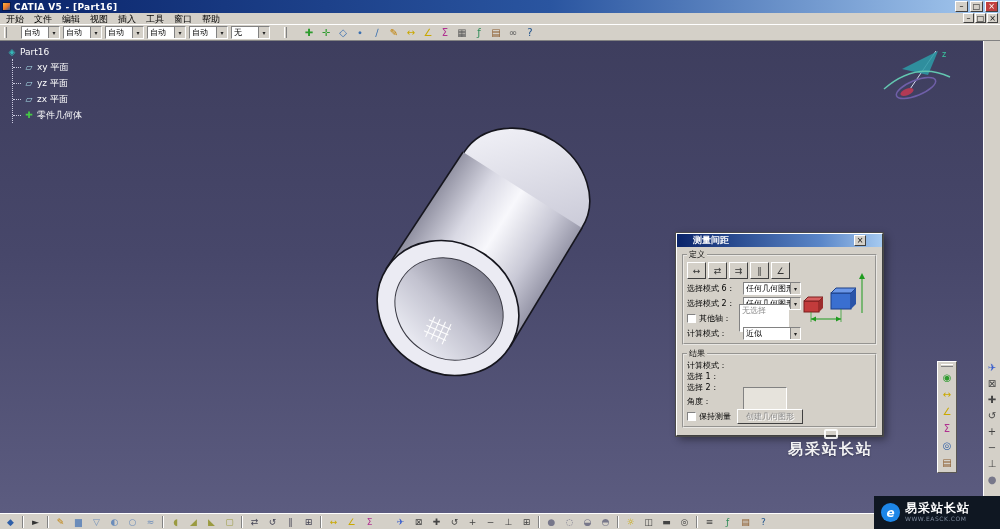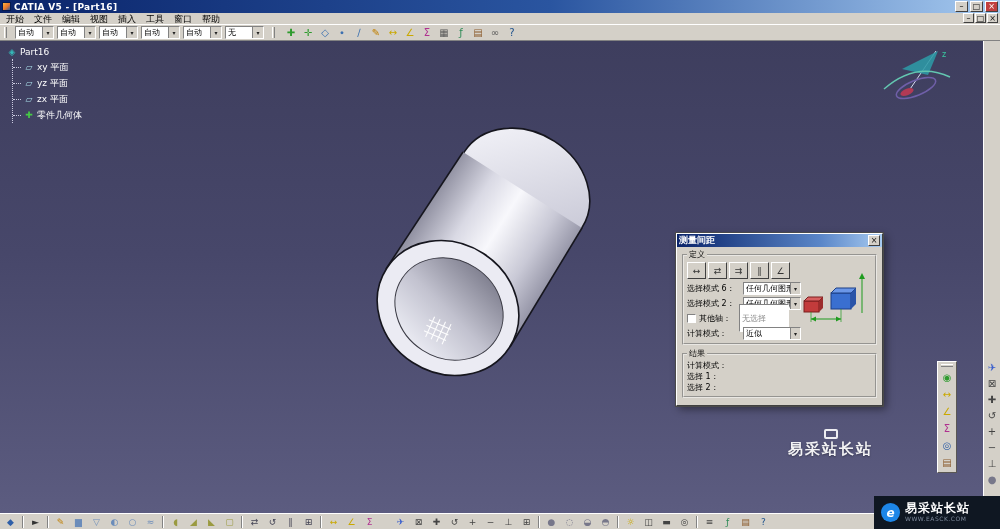--- a/index.html
+++ b/index.html
@@ -13,21 +13,21 @@
 .win-btns{margin-left:auto;display:flex;gap:2px}
 .wbtn{width:13px;height:11px;background:#d4d0c8;border:1px solid;border-color:#fff #404040 #404040 #fff;font-size:8px;line-height:9px;text-align:center;color:#111}
 .wbtn.close{background:#c14040;color:#fff}
 
 .menubar{height:12px;display:flex;align-items:flex-start;background:#d4d0c8;border-bottom:1px solid #fff;font-size:9px;padding:0 1px}
 .menu-items{display:flex}
 .mi{padding:0 5px;cursor:default}
 .child-btns{margin-left:auto;display:flex;gap:1px;padding-right:1px}
 .child-btns .wbtn{width:11px;height:10px}
 
-.toolbar{height:16px;display:flex;align-items:center;gap:6px;background:#d4d0c8;border-bottom:1px solid #828282;padding:0 2px}
+.toolbar{height:16px;display:flex;align-items:center;gap:12px;background:#d4d0c8;border-bottom:1px solid #828282;padding:0 2px}
 .grip{width:3px;height:11px;border-left:1px solid #fff;border-right:1px solid #828282;margin:0 2px}
 .combos{display:flex;gap:3px}
 .combo{display:inline-flex;align-items:center;height:13px;background:#fff;border:1px solid;border-color:#828282 #fff #fff #828282;font-size:8px}
 .tbc{width:39px}
 .cv{flex:1;padding-left:2px;white-space:nowrap;overflow:hidden}
 .ca{width:11px;align-self:stretch;background:#d4d0c8;border-left:1px solid #828282;font-size:6px;line-height:11px;text-align:center;color:#222}
 .tbicons{display:flex;gap:1px}
 .tbtn{width:16px;height:14px;display:inline-flex;align-items:center;justify-content:center;font-size:10px}
 
 .viewport{position:absolute;left:0;top:41px;width:983px;height:472px;background:linear-gradient(180deg,#3e3e5e 0%,#47476a 45%,#5c5c80 100%);overflow:hidden}
@@ -60,36 +60,36 @@
 .vsep{width:2px;height:12px;border-left:1px solid #828282;border-right:1px solid #fff;margin:0 2px}
 .bgap{width:12px}
 
 .brand{position:absolute;right:0;bottom:0;width:126px;height:33px;background:#0f1722;display:flex;align-items:center;gap:5px;padding:0 7px;z-index:60}
 .brand-logo{width:19px;height:19px;border-radius:50%;background:#1d86e8;color:#fff;font-weight:bold;font-size:12px;display:flex;align-items:center;justify-content:center;font-style:italic}
 .brand-col{display:flex;flex-direction:column;line-height:1.15}
 .brand-name{color:#fff;font-size:12px;font-weight:bold;letter-spacing:1px;white-space:nowrap}
 .brand-site{color:#7f8b9d;font-size:6px;letter-spacing:.5px}
 
 .dialog{position:absolute;left:676px;top:192px;width:207px;background:#d4d0c8;border:1px solid;border-color:#fff #404040 #404040 #fff;outline:1px solid #4a4a4a;box-shadow:3px 3px 8px rgba(0,0,0,.45);z-index:10;font-size:8px}
-.dlg-title{height:13px;background:linear-gradient(90deg,#0a246a,#5a86c8 70%,#a6caf0);display:flex;align-items:center;padding:0 2px}
+.dlg-title{height:13px;background:linear-gradient(90deg,#0a246a,#5a86c8 70%,#a6caf0);display:flex;align-items:center;padding:0 16px}
 .dlg-title-text{color:#fff;font-size:9px;font-weight:bold}
 .dlg-close{margin-left:auto;width:12px;height:11px;background:#d4d0c8;border:1px solid;border-color:#fff #404040 #404040 #fff;text-align:center;line-height:9px;font-size:8px;color:#111}
 .dlg-body{position:relative;padding:2px 5px 4px}
 .grp{border:2px groove #e9e7e3;padding:1px 3px 3px;margin-bottom:3px;position:relative}
 .grp legend{font-size:8px;padding:0 2px}
 .mode-row{display:flex;gap:2px;height:19px;align-items:center}
 .mbtn{width:19px;height:17px;background:#d4d0c8;border:1px solid;border-color:#fff #404040 #404040 #fff;display:inline-flex;align-items:center;justify-content:center;font-size:9px;color:#333}
 .row{display:flex;align-items:center;height:14px;margin-top:1px}
 .row>label{width:56px;white-space:nowrap}
 .row>label.lblcb{width:40px}
 .keep-row>label{width:auto}
 .dcombo{width:58px}
 .dcombo .ca{width:10px}
 .cb{width:9px;height:9px;background:#fff;border:1px solid;border-color:#828282 #fff #fff #828282;margin-right:3px;flex:none}
-.field{height:28px;background:#fff;border:1px solid;border-color:#828282 #fff #fff #828282;padding:8px 2px;line-height:11px;color:#8a8a8a;white-space:nowrap}
+.field{height:28px;background:#fff;border:1px solid;border-color:#828282 #fff #fff #828282;padding:0 2px;line-height:11px;color:#8a8a8a;white-space:nowrap}
 .oaf{width:50px}
 .ro{width:44px;background:#e6e3dc}
 .rrow{height:11px;display:flex;align-items:center}
 .preview{position:absolute;top:11px;right:2px}
 .pcol{width:44px}
 .btn{height:15px;padding:0 8px;background:#d4d0c8;border:1px solid;border-color:#fff #404040 #404040 #fff;display:inline-flex;align-items:center;font-size:8px;color:#111}
 .btn.disabled{color:#8c8c8c;text-shadow:1px 1px 0 #fff}
 .keep-row .btn{margin-left:6px}
 .dlg-foot{display:flex;justify-content:flex-end;gap:4px;margin-top:2px;border-top:2px groove #e9e7e3;padding-top:3px}
 </style>
@@ -305,20 +305,29 @@
           <legend>结果</legend>
           <div class="rrow">
               <label>计算模式：</label>
             </div>
           <div class="rrow">
               <label>选择 1：</label>
             </div>
           <div class="rrow">
               <label>选择 2：</label>
             </div>
+          <div class="row">
+            <label>角度：</label>
+            <span class="field ro"></span>
+          </div>
+          <div class="row keep-row">
+            <span class="cb"></span>
+            <label>保持测量</label>
+            <span class="btn disabled">创建几何图形</span>
+          </div>
         </fieldset>
 
       </div>
     </div>
 
     <div class="minibar">
       <div class="hgrip"></div>
       <span id="miniIcons"><span class="micon" style="color:#2e9b2e">◉</span><span class="micon" style="color:#c9a800">↔</span><span class="micon" style="color:#c9a800">∠</span><span class="micon" style="color:#b03090">Σ</span><span class="micon" style="color:#2f5fa8">◎</span><span class="micon" style="color:#8b5a2b">▤</span></span>
     </div>
 

